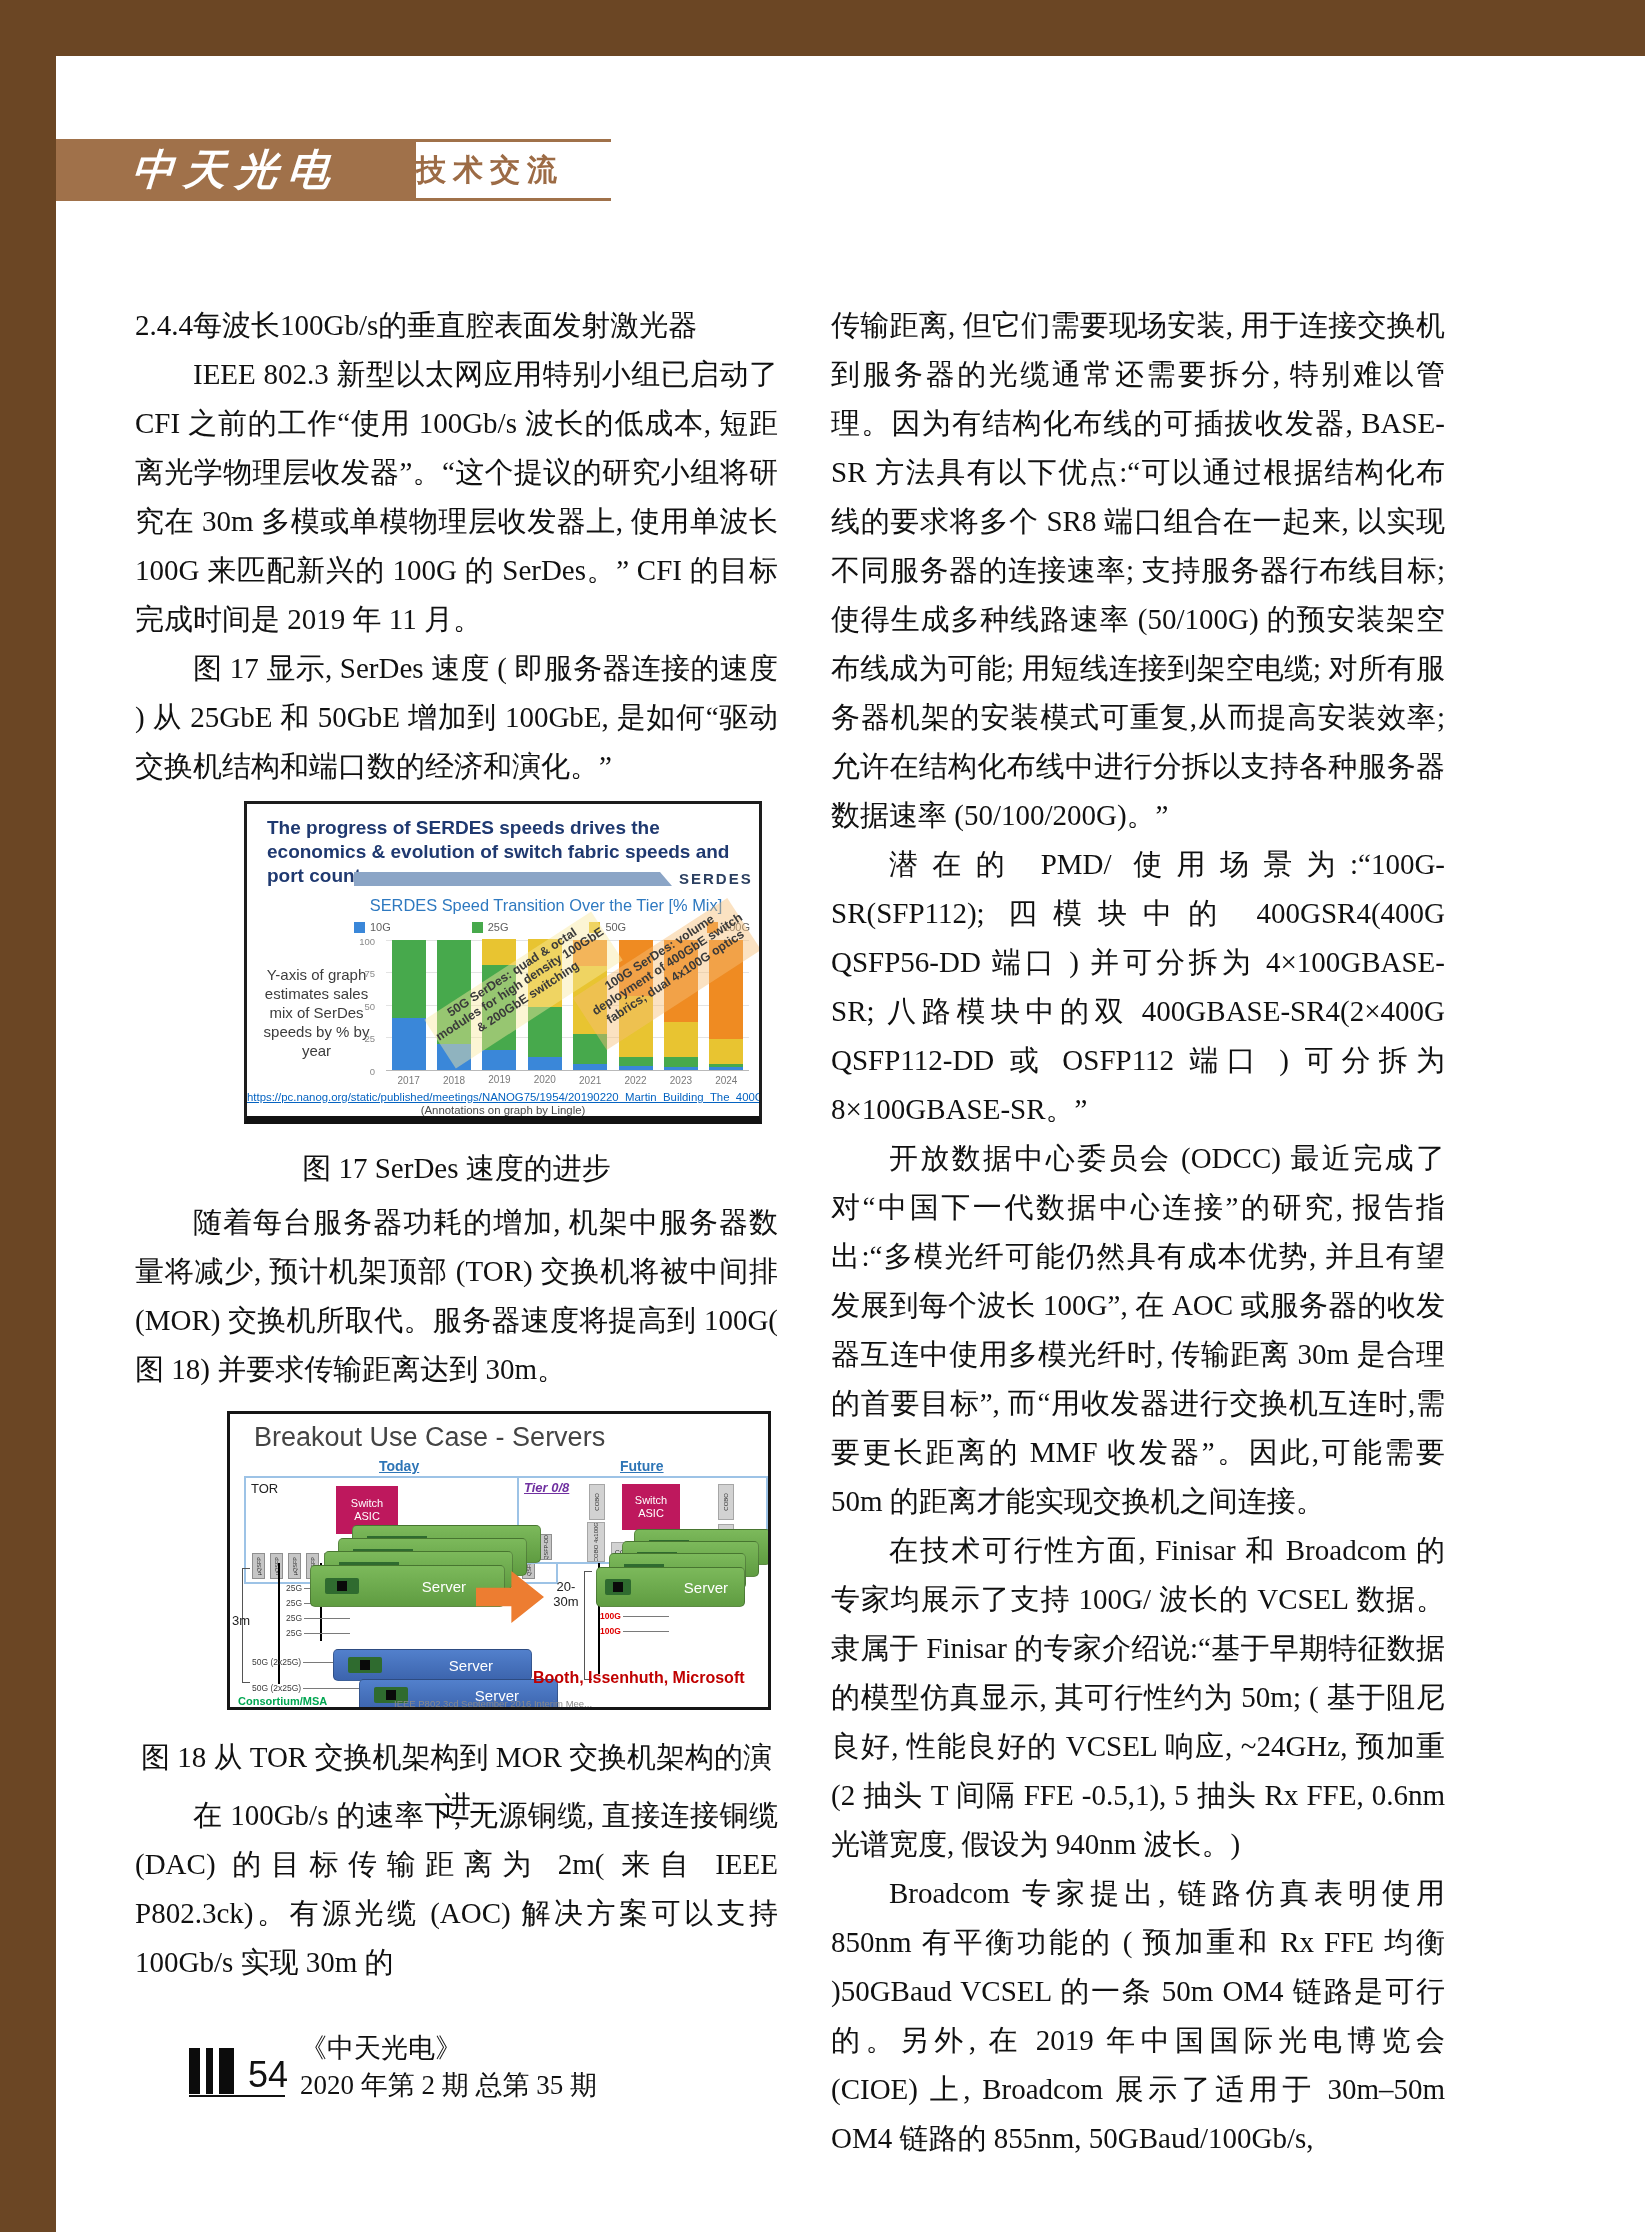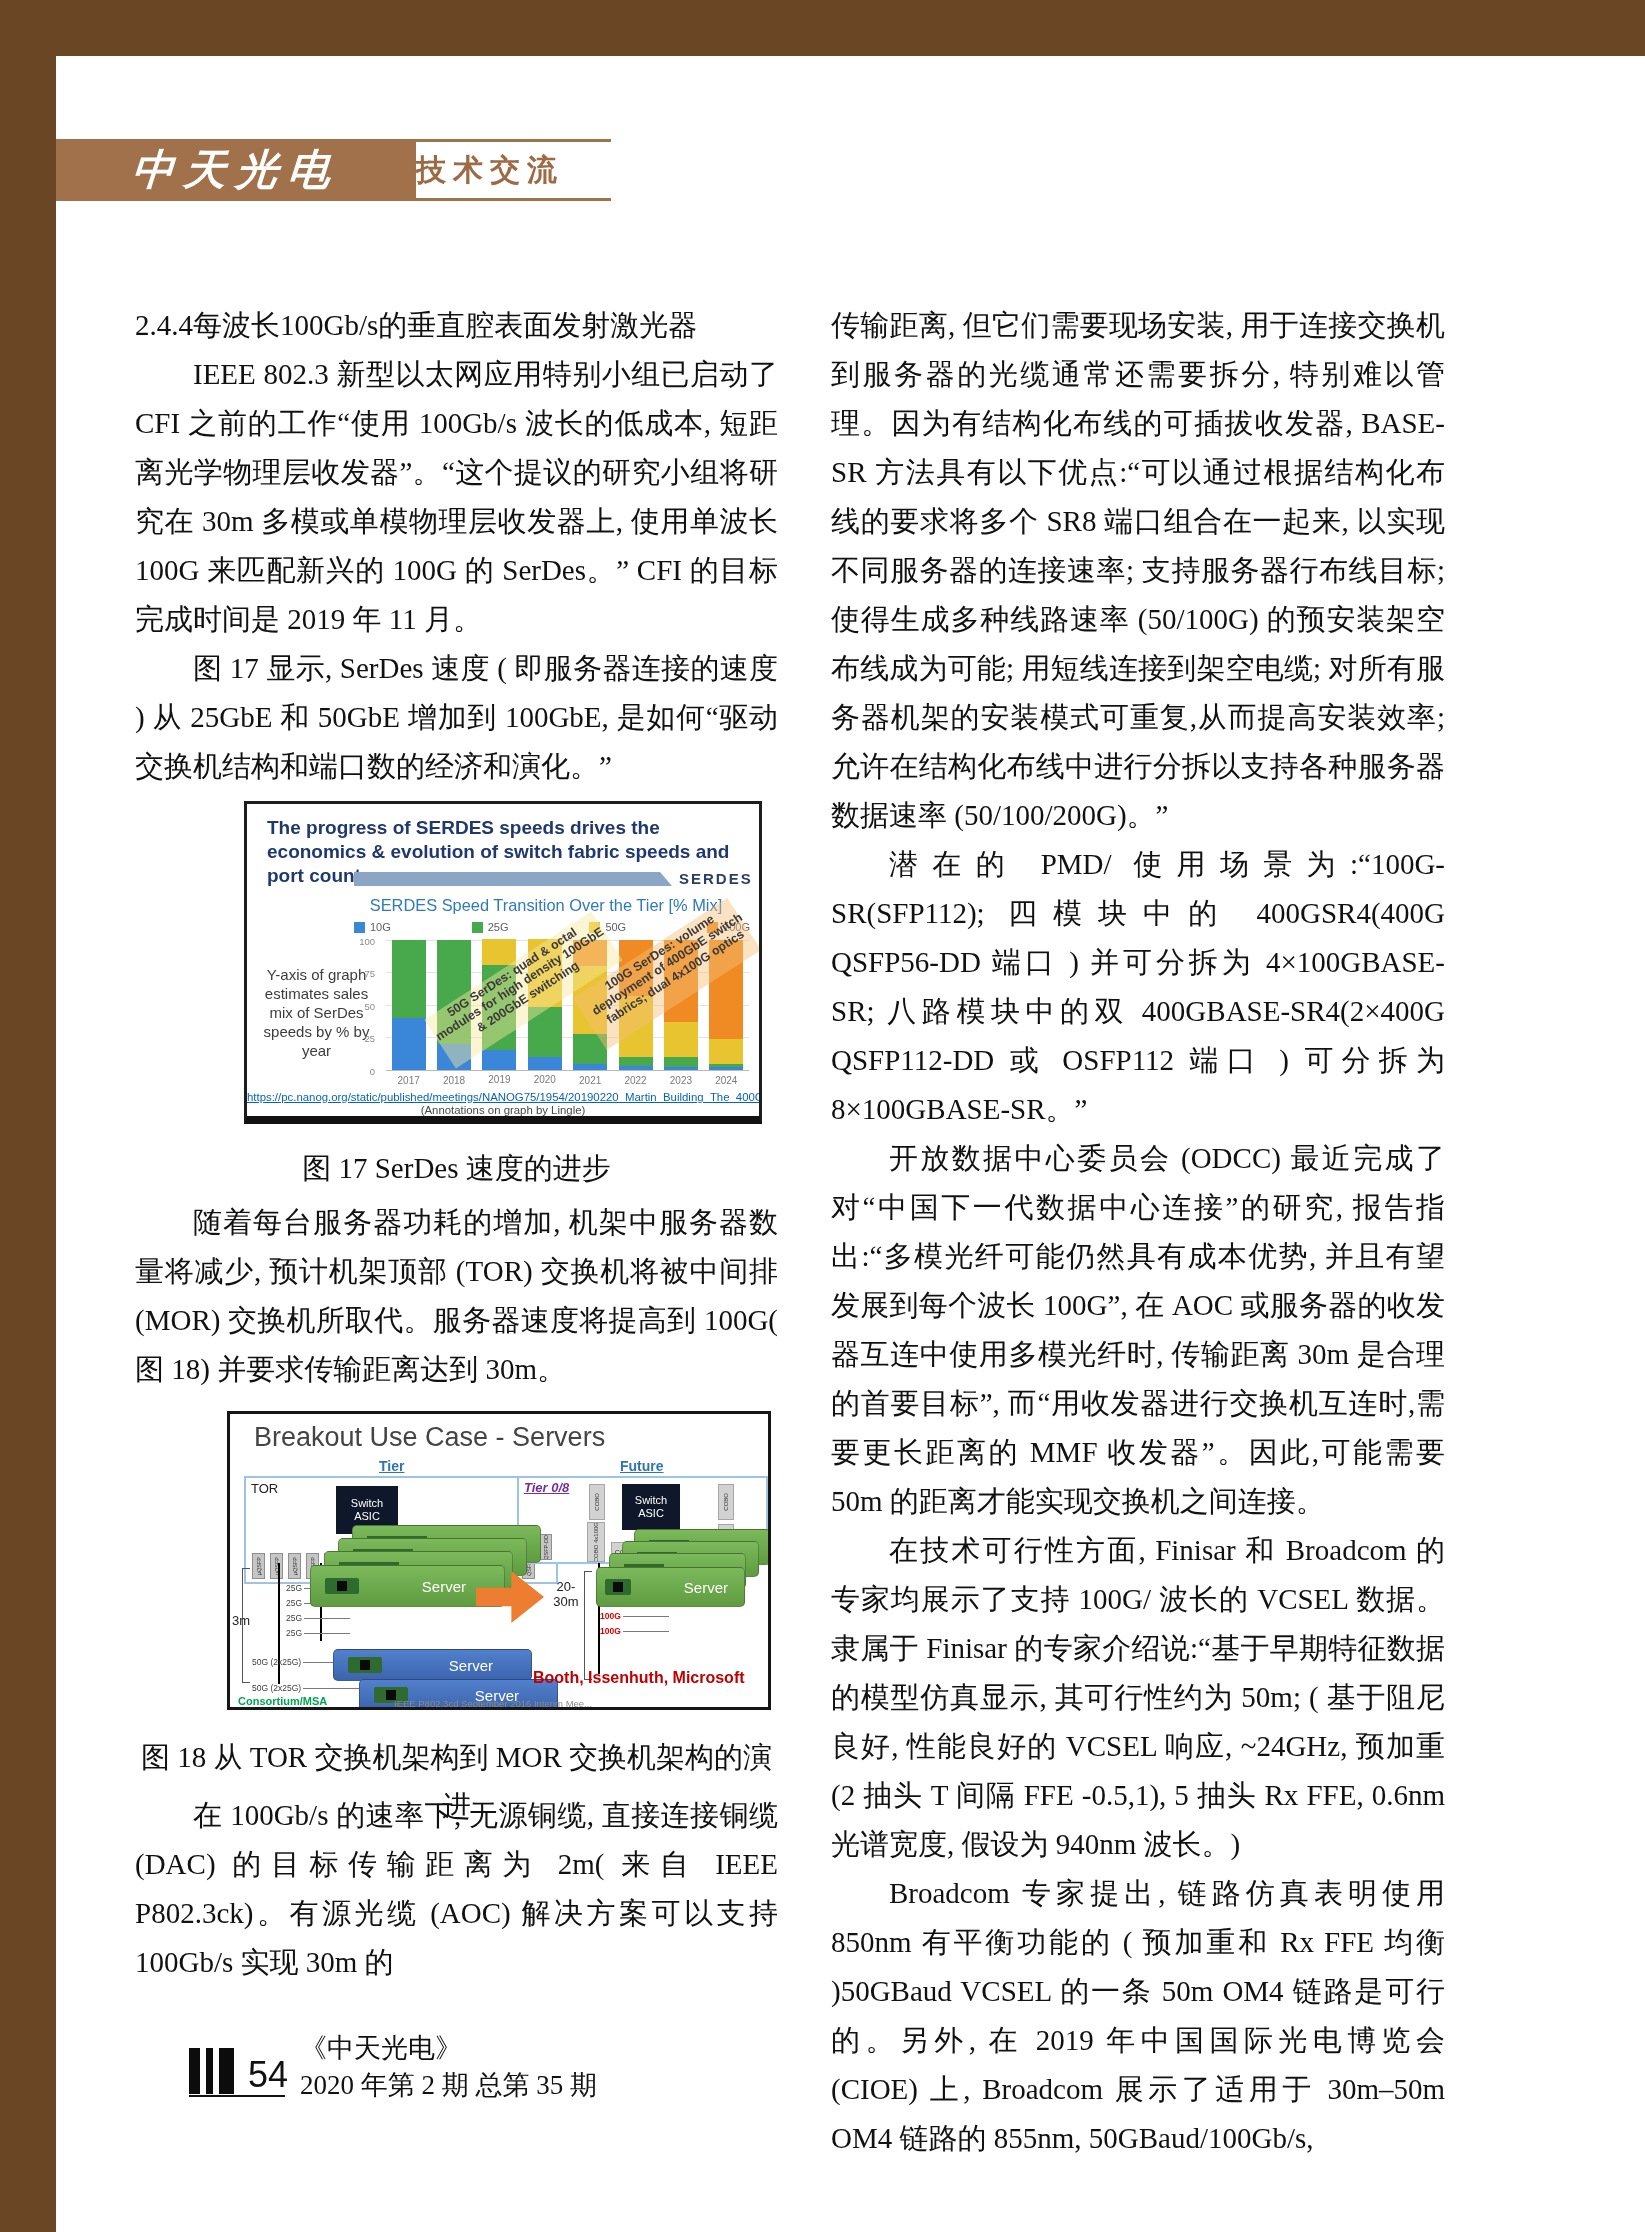--- a/index.html
+++ b/index.html
@@ -69,21 +69,21 @@
   .fig18 { position:absolute; left:227px; top:1411px; width:544px; height:299px; background:#fff;
            border:3px solid #161616; overflow:hidden; font-family:"Liberation Sans",sans-serif; }
   .f18-title { position:absolute; left:24px; top:8px; font-size:27px; color:#444; }
   .col-head { position:absolute; font-size:14px; font-weight:bold; color:#2e75b6; text-decoration:underline; }
   .panel { position:absolute; border:2px solid #9dc3e6; background:#fff; }
   .panel-today  { left:14px;  top:62px; width:314px; height:108px; }
   .panel-future { left:287px; top:62px; width:251px; height:88px; }
   .tor-label { position:absolute; left:5px; top:3px; font-size:13px; color:#222; }
   .tier-label { position:absolute; left:5px; top:2px; font-size:13px; color:#7030a0; font-style:italic;
                 font-weight:bold; text-decoration:underline; }
-  .asic { position:absolute; background:#0f172a; color:#fff; display:flex; align-items:center;
+  .asic { position:absolute; background:#be185d; color:#fff; display:flex; align-items:center;
           justify-content:center; text-align:center; font-size:11px; line-height:13px; }
   .asic-today  { left:90px; top:8px; width:62px; height:48px; }
   .asic-future { left:103px; top:6px; width:58px; height:46px; }
   .asic span { width:44px; }
   .modules-row { position:absolute; left:6px; bottom:3px; display:flex; gap:5px; }
   .module { width:13px; height:26px; background:#c6c6c6; border:1px solid #8f8f8f;
             display:flex; align-items:center; justify-content:center; overflow:hidden; }
   .vtext { writing-mode:vertical-rl; transform:rotate(180deg); font-size:5.5px; color:#333; white-space:nowrap; }
   .cobo-v { position:absolute; background:#d2d2d2; border:1px solid #a6a6a6; display:flex;
             align-items:center; justify-content:center; overflow:hidden; }
@@ -263,21 +263,21 @@
 </div>
 
 <div class="caption" style="left:135px; top:1144px; width:643px;">图 17  SerDes 速度的进步</div>
 
 <div class="textblock" style="left:135px; top:1198px; width:643px;">
   <p>随着每台服务器功耗的增加, 机架中服务器数量将减少, 预计机架顶部 (TOR) 交换机将被中间排 (MOR) 交换机所取代。服务器速度将提高到 100G( 图 18) 并要求传输距离达到 30m。</p>
 </div>
 
 <div class="fig18">
   <div class="f18-title">Breakout Use Case - Servers</div>
-  <div class="col-head" style="left:149px; top:44px;">Tier</div>
+  <div class="col-head" style="left:149px; top:44px;">Today</div>
   <div class="col-head" style="left:390px; top:44px;">Future</div>
 
   <div class="panel panel-today">
     <div class="tor-label">TOR</div>
     <div class="asic asic-today">
       <span>Switch ASIC</span>
     </div>
     <div class="modules-row" id="today-modules">
         <div class="module">
           <span class="vtext">µQSFP</span>

